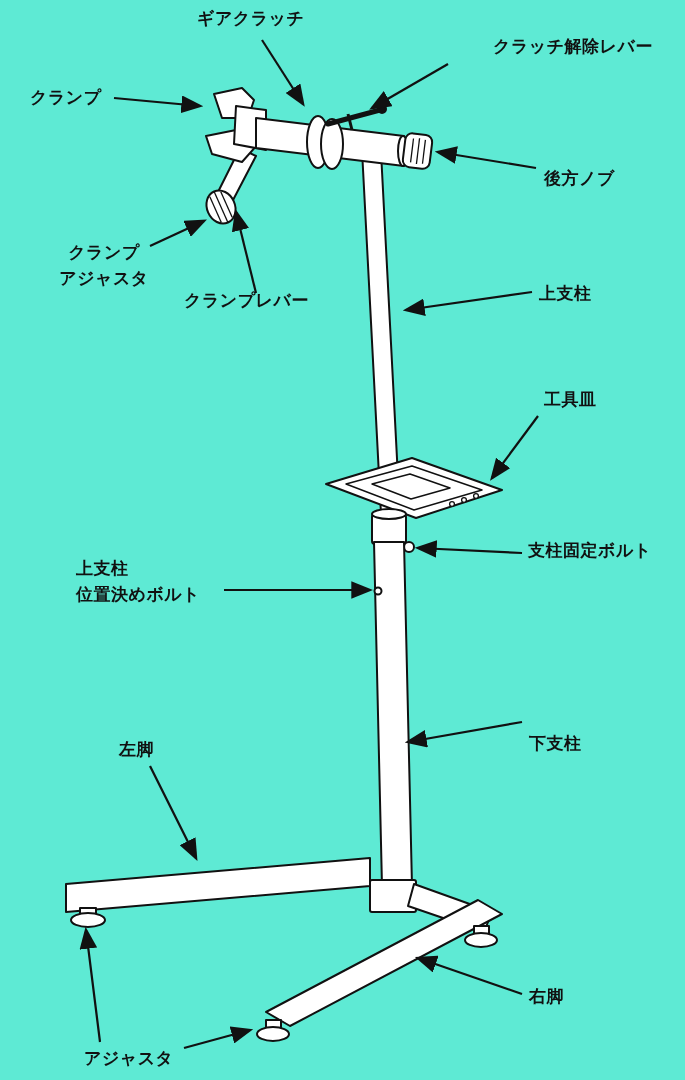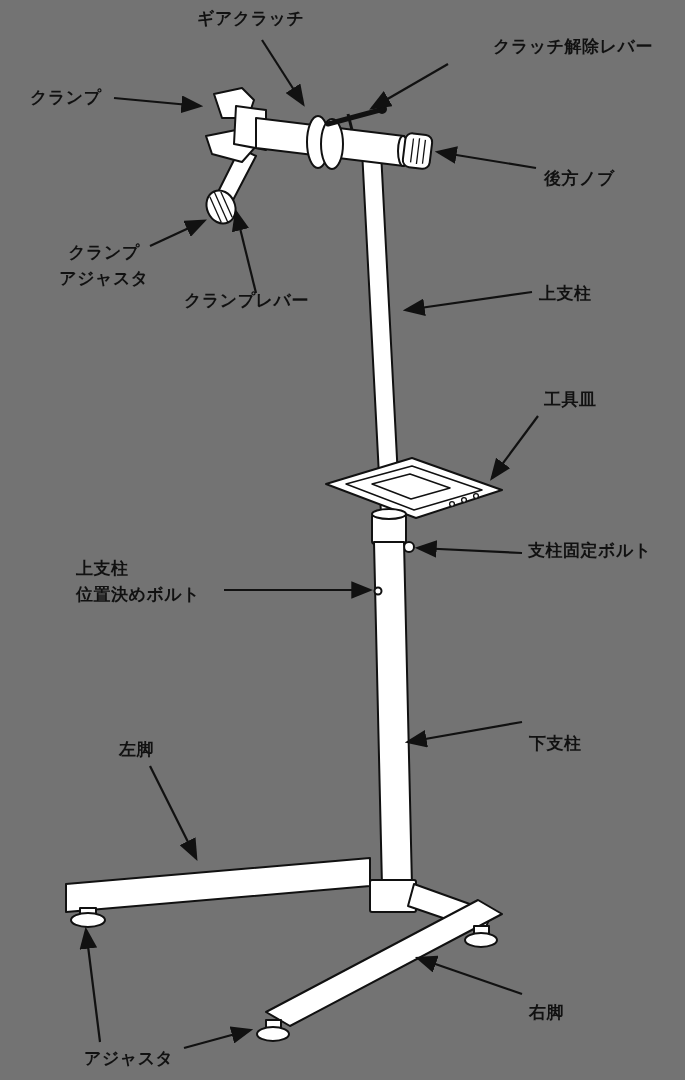--- a/index.html
+++ b/index.html
@@ -1,19 +1,19 @@
 <!DOCTYPE html>
 <html><head>
 <meta charset="utf-8">
 <style>
   html,body{margin:0;padding:0;background:#fff;}
   .stage{
     position:relative;
     width:685px;height:1080px;
-    background:#737373;
+    background:#5eead4;
     font-family:"Liberation Sans","DejaVu Sans",sans-serif;
     overflow:hidden;
   }
   .stage svg{position:absolute;left:0;top:0;}
   .label{
     position:absolute;
     font-size:17px;
     font-weight:700;
     color:#111;
     white-space:nowrap;
@@ -141,17 +141,17 @@
 
   <div class="label" style="left:76px; top:556px;">
     <div>上支柱</div>
     <div>位置決めボルト</div>
   </div>
 
   <div class="label" style="left:529px; top:731px;">下支柱</div>
 
   <div class="label" style="left:119px; top:737px;">左脚</div>
 
-  <div class="label" style="left:529px; top:984px;margin-top:16px;">右脚</div>
+  <div class="label" style="left:529px; top:984px;">右脚</div>
 
   <div class="label" style="left:84px; top:1046px;font-family:Liberation Serif, serif;">アジャスタ</div>
 
 </div>
 
 </body></html>

